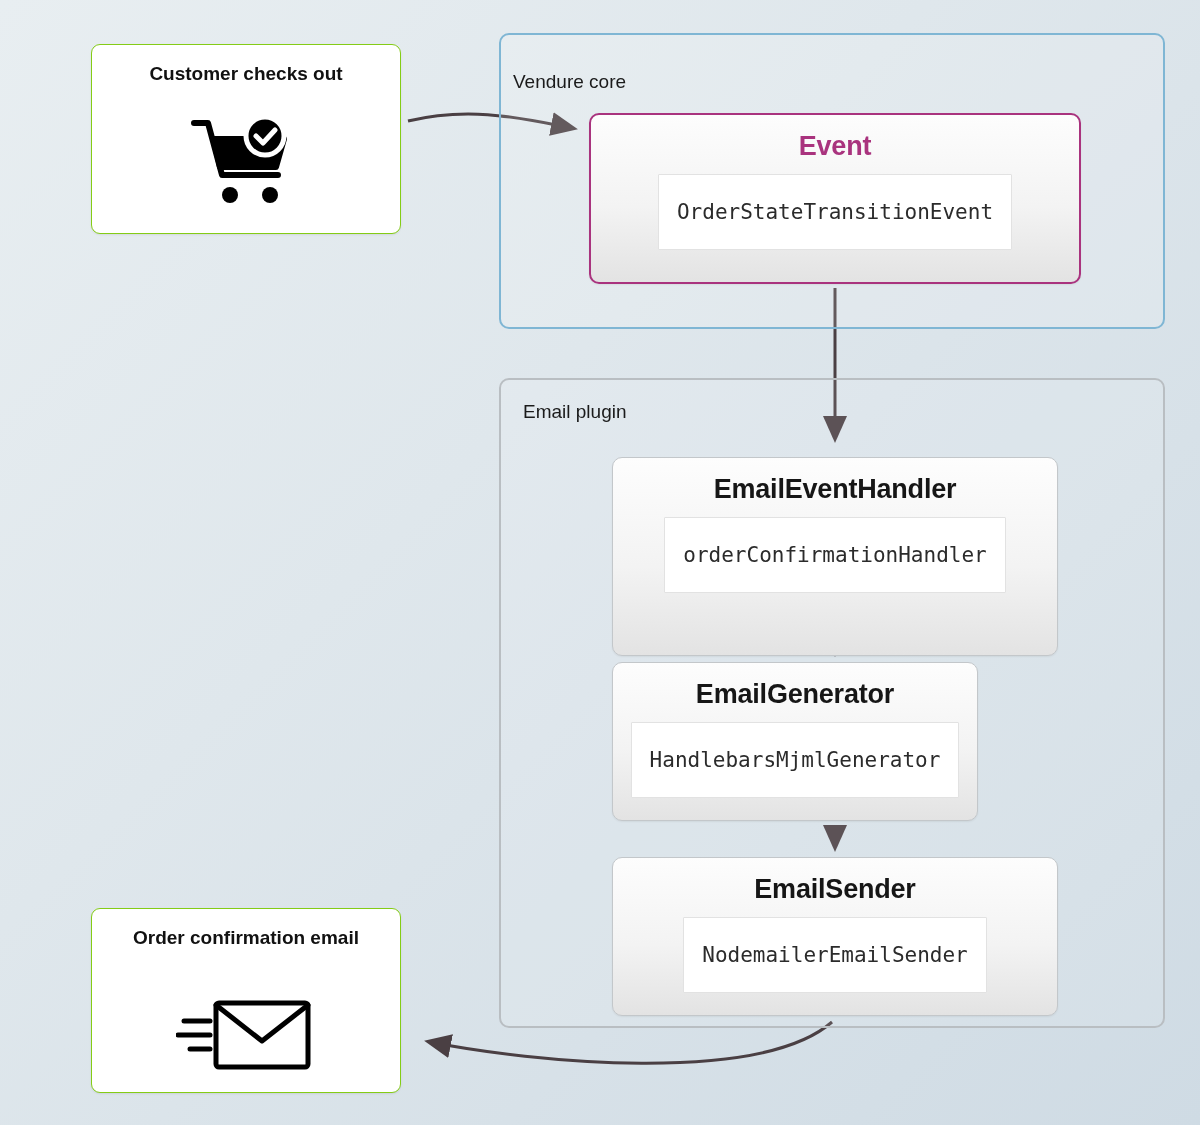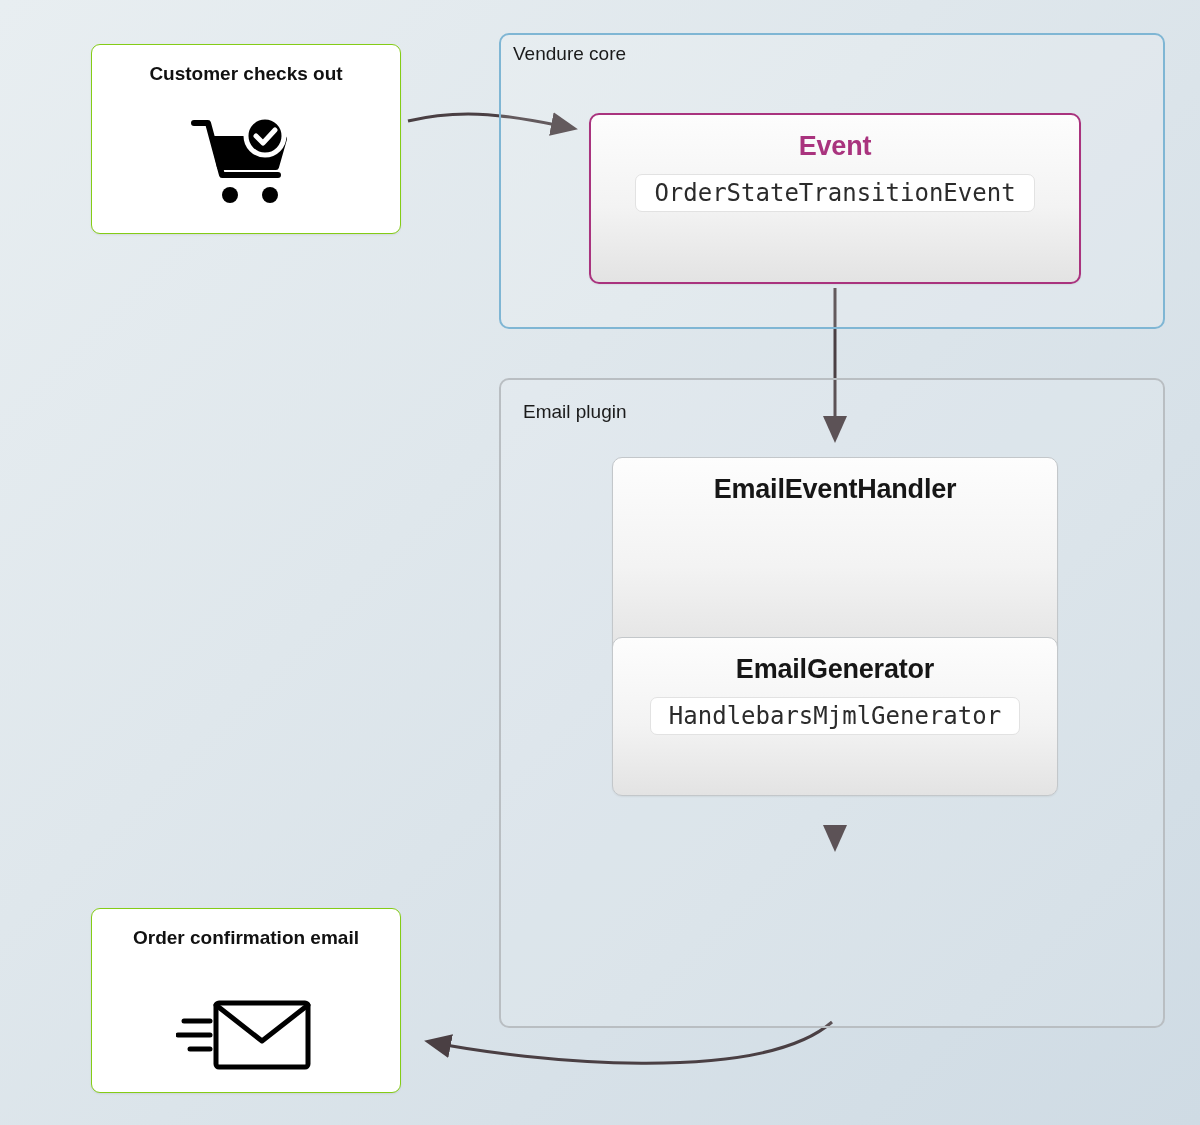--- a/index.html
+++ b/index.html
@@ -42,21 +42,21 @@
   #group-core {
     left: 499px;
     top: 33px;
     width: 666px;
     height: 296px;
     border: 2px solid #7fb6d4;
     background: rgba(255,255,255,0.14);
   }
   #group-core .group-label {
     left: 12px;
-    top: 8px;
+    top: 36px;
   }
   #group-plugin {
     left: 499px;
     top: 378px;
     width: 666px;
     height: 650px;
     border: 2px solid #b9bec2;
     background: rgba(255,255,255,0.10);
   }
   #group-plugin .group-label {
@@ -119,25 +119,25 @@
   .node .node-title {
     font-size: 27px;
     font-weight: bold;
     color: #161616;
     margin-top: 16px;
     letter-spacing: -0.2px;
   }
   .node .node-chip {
     margin-top: 12px;
     background: #ffffff;
-    border-radius: 7px;
+    border-radius: 1px;
     border: 1px solid #e2e2e2;
-    padding: 4px 18px;
+    padding: 25px 18px;
     font-family: "DejaVu Sans Mono", monospace;
-    font-size: 24px;
+    font-size: 21px;
     color: #2b2b2b;
     white-space: nowrap;
   }
   #node-event {
     left: 589px;
     top: 113px;
     width: 492px;
     height: 171px;
     border: 2px solid #a9337e;
   }
@@ -145,22 +145,22 @@
     color: #a9337e;
   }
   #node-handler {
     left: 612px;
     top: 457px;
     width: 446px;
     height: 199px;
   }
   #node-generator {
     left: 612px;
-    top: 637px;
-    width: 446px;
+    top: 662px;
+    width: 366px;
     height: 159px;
   }
   #node-sender {
     left: 612px;
     top: 857px;
     width: 446px;
     height: 159px;
   }
 </style>
 </head>
@@ -225,21 +225,26 @@
     </div>
   </div>
 
   <div class="node" id="node-event">
     <div class="node-title">Event</div>
     <div class="node-chip">OrderStateTransitionEvent</div>
   </div>
 
   <div class="node" id="node-handler">
     <div class="node-title">EmailEventHandler</div>
+    <div class="node-chip">orderConfirmationHandler</div>
   </div>
 
   <div class="node" id="node-generator">
     <div class="node-title">EmailGenerator</div>
     <div class="node-chip">HandlebarsMjmlGenerator</div>
   </div>
 
+  <div class="node" id="node-sender">
+    <div class="node-title">EmailSender</div>
+    <div class="node-chip">NodemailerEmailSender</div>
+  </div>
 
 </div>
 
 </body></html>

